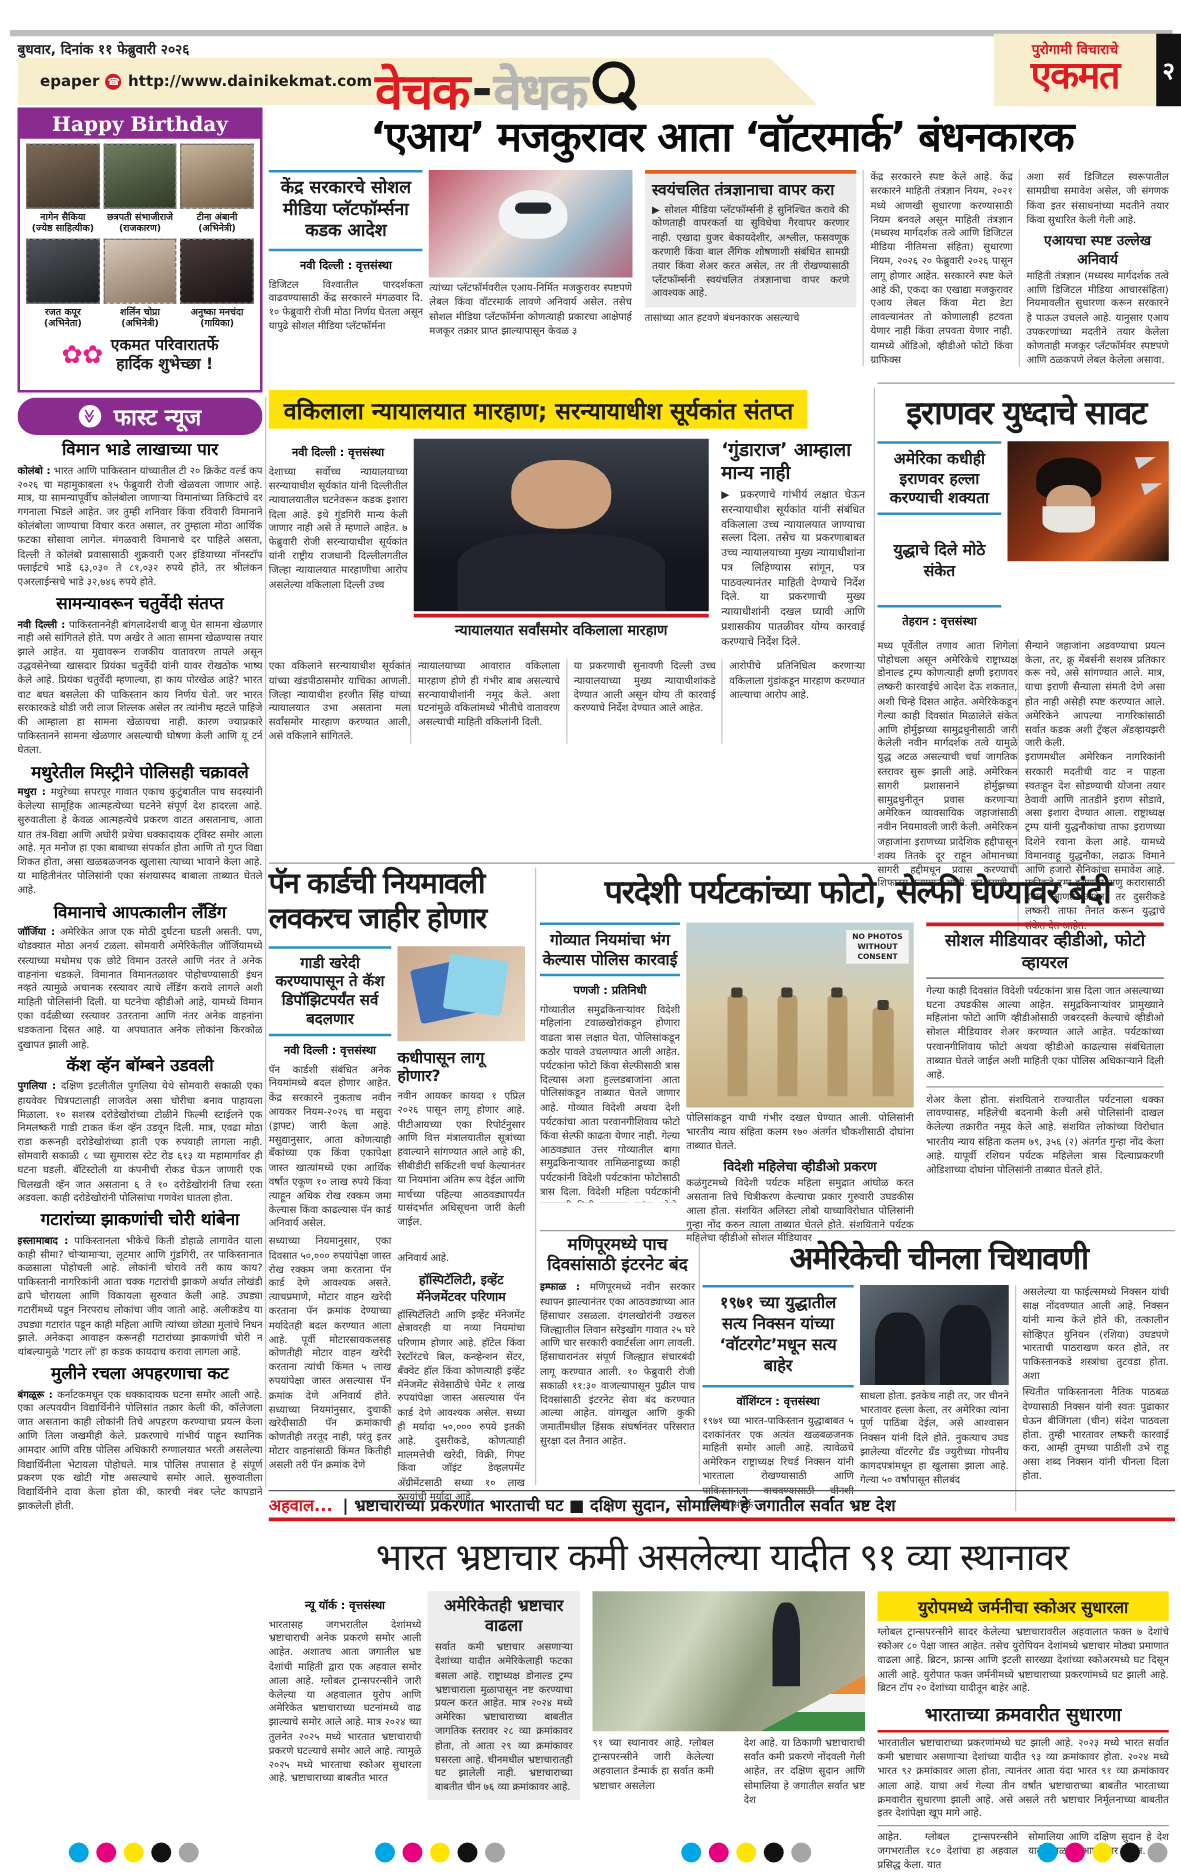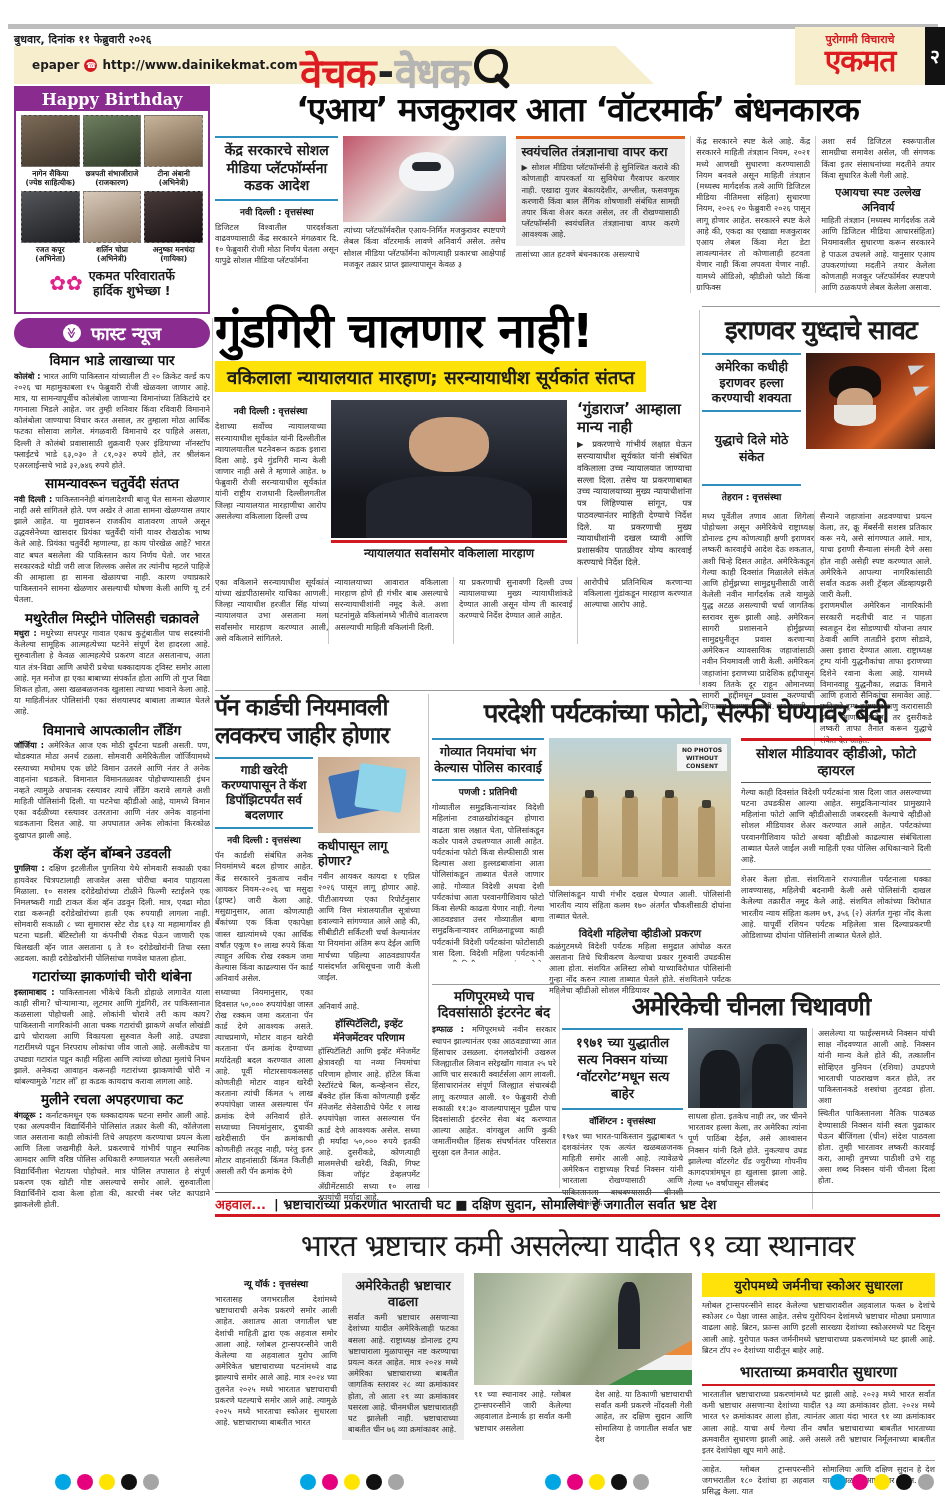--- a/index.html
+++ b/index.html
@@ -262,21 +262,20 @@
       </div>
       <div class="colgap vr" style="width:118px;">
         <div class="bodytxt">अशा सर्व डिजिटल स्वरूपातील सामग्रीचा समावेश असेल, जी संगणक किंवा इतर संसाधनांच्या मदतीने तयार किंवा सुधारित केली गेली आहे.</div>
         <div class="ai-sub">एआयचा स्पष्ट उल्लेख अनिवार्य</div>
         <div class="bodytxt">माहिती तंत्रज्ञान (मध्यस्थ मार्गदर्शक तत्वे आणि डिजिटल मीडिया आचारसंहिता) नियमावलीत सुधारणा करून सरकारने हे पाऊल उचलले आहे. यानुसार एआय उपकरणांच्या मदतीने तयार केलेला कोणताही मजकूर प्लॅटफॉर्मवर स्पष्टपणे आणि ठळकपणे लेबल केलेला असावा.</div>
       </div>
     </div>
   </div>
 
   <div class="abs goonda">
-    <div class="g-hl">गुंडगिरी चालणार नाही!</div>
     <div class="g-deck">वकिलाला न्यायालयात मारहाण; सरन्यायाधीश सूर्यकांत संतप्त</div>
     <div class="g-row">
       <div style="width:112px;">
         <div class="byline">नवी दिल्ली : वृत्तसंस्था</div>
         <div class="bodytxt">देशाच्या सर्वोच्च न्यायालयाच्या सरन्यायाधीश सूर्यकांत यांनी दिल्लीतील न्यायालयातील घटनेवरून कडक इशारा दिला आहे. इथे गुंडगिरी मान्य केली जाणार नाही असे ते म्हणाले आहेत. ७ फेब्रुवारी रोजी सरन्यायाधीश सूर्यकांत यांनी राष्ट्रीय राजधानी दिल्लीलगतील जिल्हा न्यायालयात मारहाणीचा आरोप असलेल्या वकिलाला दिल्ली उच्च</div>
       </div>
       <div class="colgap" style="width:238px;">
         <div class="photo ph-judge" style="width:100%;height:138px;">
           <div class="ph-face"></div>
           <div class="ph-suit"></div>
@@ -324,21 +323,21 @@
       </div>
     </div>
   </div>
 
   <div class="abs rule-h" style="left:215px;top:690px;width:725px;"></div>
 
   <div class="abs pan">
     <div class="p-hl">पॅन कार्डची नियमावली लवकरच जाहीर होणार</div>
     <div class="p-row">
       <div style="width:98px;">
-        <div class="deck-blue" style="font-size:12px;font-family:Liberation Serif, serif;">गाडी खरेदी करण्यापासून ते कॅश डिपॉझिटपर्यंत सर्व बदलणार</div>
+        <div class="deck-blue" style="font-size:12px;">गाडी खरेदी करण्यापासून ते कॅश डिपॉझिटपर्यंत सर्व बदलणार</div>
         <div class="byline">नवी दिल्ली : वृत्तसंस्था</div>
         <div class="bodytxt">पॅन कार्डशी संबंधित अनेक नियमांमध्ये बदल होणार आहेत. केंद्र सरकारने नुकताच नवीन आयकर नियम-२०२६ चा मसुदा (ड्राफ्ट) जारी केला आहे. मसुद्यानुसार, आता कोणत्याही बँकांच्या एक किंवा एकापेक्षा जास्त खात्यांमध्ये एका आर्थिक वर्षांत एकूण १० लाख रुपये किंवा त्याहून अधिक रोख रक्कम जमा केल्यास किंवा काढल्यास पॅन कार्ड अनिवार्य असेल.</div>
         <div class="bodytxt" style="margin-top:3px;">सध्याच्या नियमानुसार, एका दिवसात ५०,००० रुपयांपेक्षा जास्त रोख रक्कम जमा करताना पॅन कार्ड देणे आवश्यक असते. त्याचप्रमाणे, मोटार वाहन खरेदी करताना पॅन क्रमांक देण्याच्या मर्यादेतही बदल करण्यात आला आहे. पूर्वी मोटारसायकलसह कोणतीही मोटार वाहन खरेदी करताना त्यांची किंमत ५ लाख रुपयांपेक्षा जास्त असल्यास पॅन क्रमांक देणे अनिवार्य होते. सध्याच्या नियमांनुसार, दुचाकी खरेदीसाठी पॅन क्रमांकाची कोणतीही तरतूद नाही, परंतु इतर मोटार वाहनांसाठी किंमत कितीही असली तरी पॅन क्रमांक देणे</div>
       </div>
       <div class="colgap" style="width:102px;">
         <div class="photo ph-pan" style="width:100%;height:76px;">
           <div class="pancard" style="left:14%;top:18%;width:46%;height:58%;background:#3f6fb5;transform:rotate(-12deg);"></div>
           <div class="pancard" style="left:38%;top:12%;width:46%;height:58%;background:#8fd4e8;transform:rotate(8deg);"></div>
         </div>
         <div class="p-boxt">कधीपासून लागू होणार?</div>

